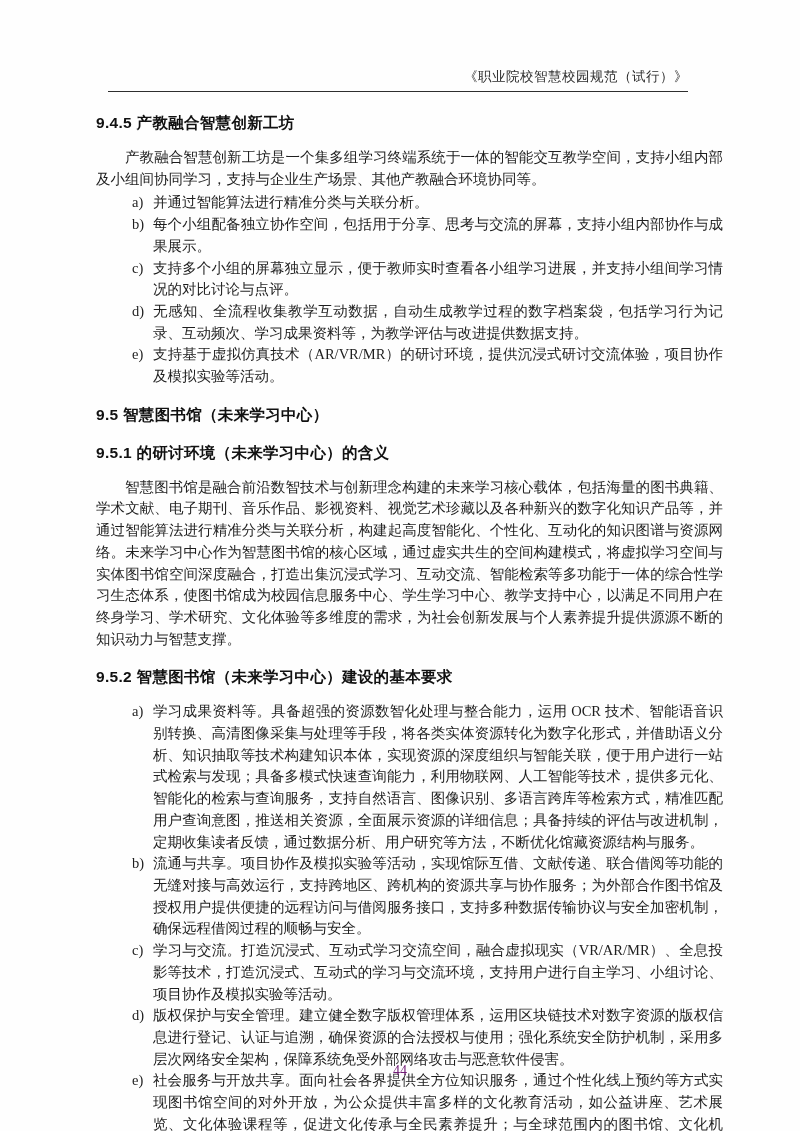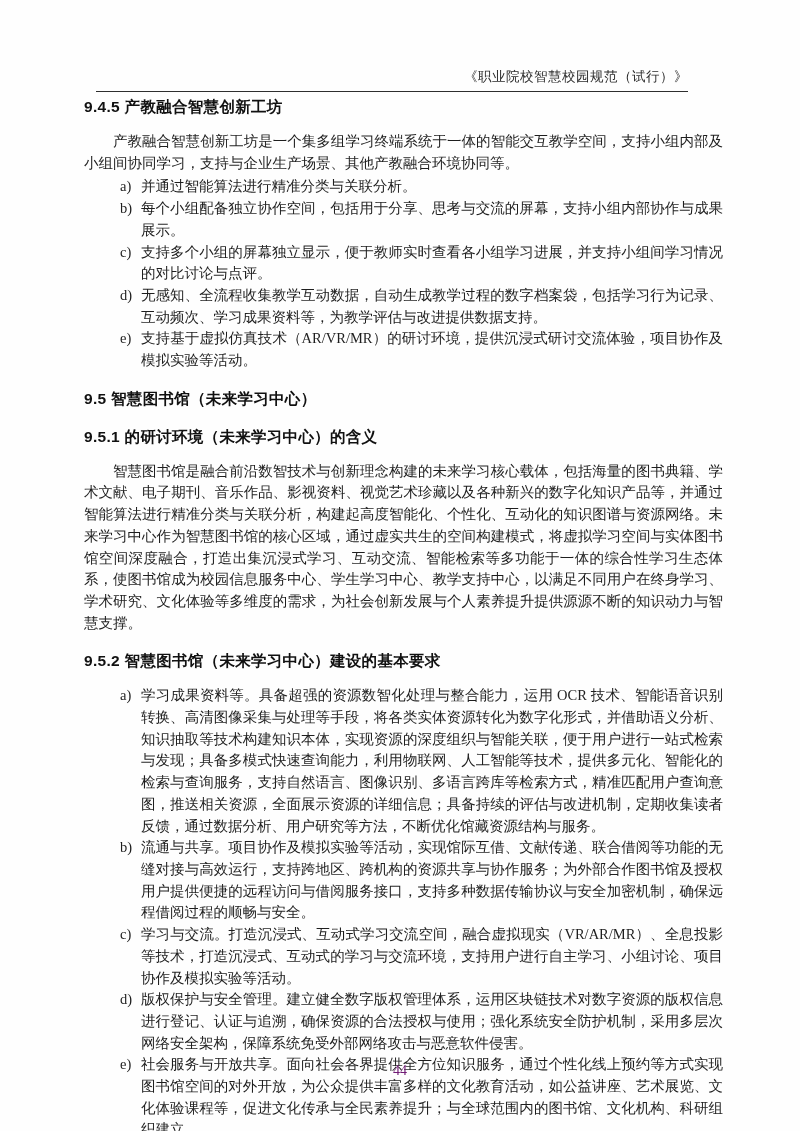--- a/index.html
+++ b/index.html
@@ -9,20 +9,21 @@
   }
   .page {
     position: relative;
     width: 800px;
     height: 1131px;
     background: #fefefe;
     color: #1e1e1e;
     font-family: "Liberation Serif", "DejaVu Serif", serif;
     overflow: hidden;
     box-sizing: border-box;
+    padding-left: 12px;
   }
   .page-header {
     margin: 68px 112px 0 96px;
     text-align: right;
     font-size: 13.5px;
     letter-spacing: 0.5px;
     color: #2a2a2a;
     padding-bottom: 5px;
     border-bottom: 1.5px solid #2e2e2e;
   }
@@ -31,21 +32,21 @@
   }
   .sec-heading {
     font-family: "Liberation Sans", "DejaVu Sans", sans-serif;
     font-weight: bold;
     font-size: 15.5px;
     color: #111;
     margin: 17px 0 13px 0;
     letter-spacing: 0.3px;
   }
   .sec-heading.first {
-    margin-top: 5px;
+    margin-top: 21px;
   }
   .para {
     font-size: 14.5px;
     line-height: 21.7px;
     text-align: justify;
     margin: 8px 0 2px 0;
   }
   .para.indent {
     text-indent: 2em;
   }

